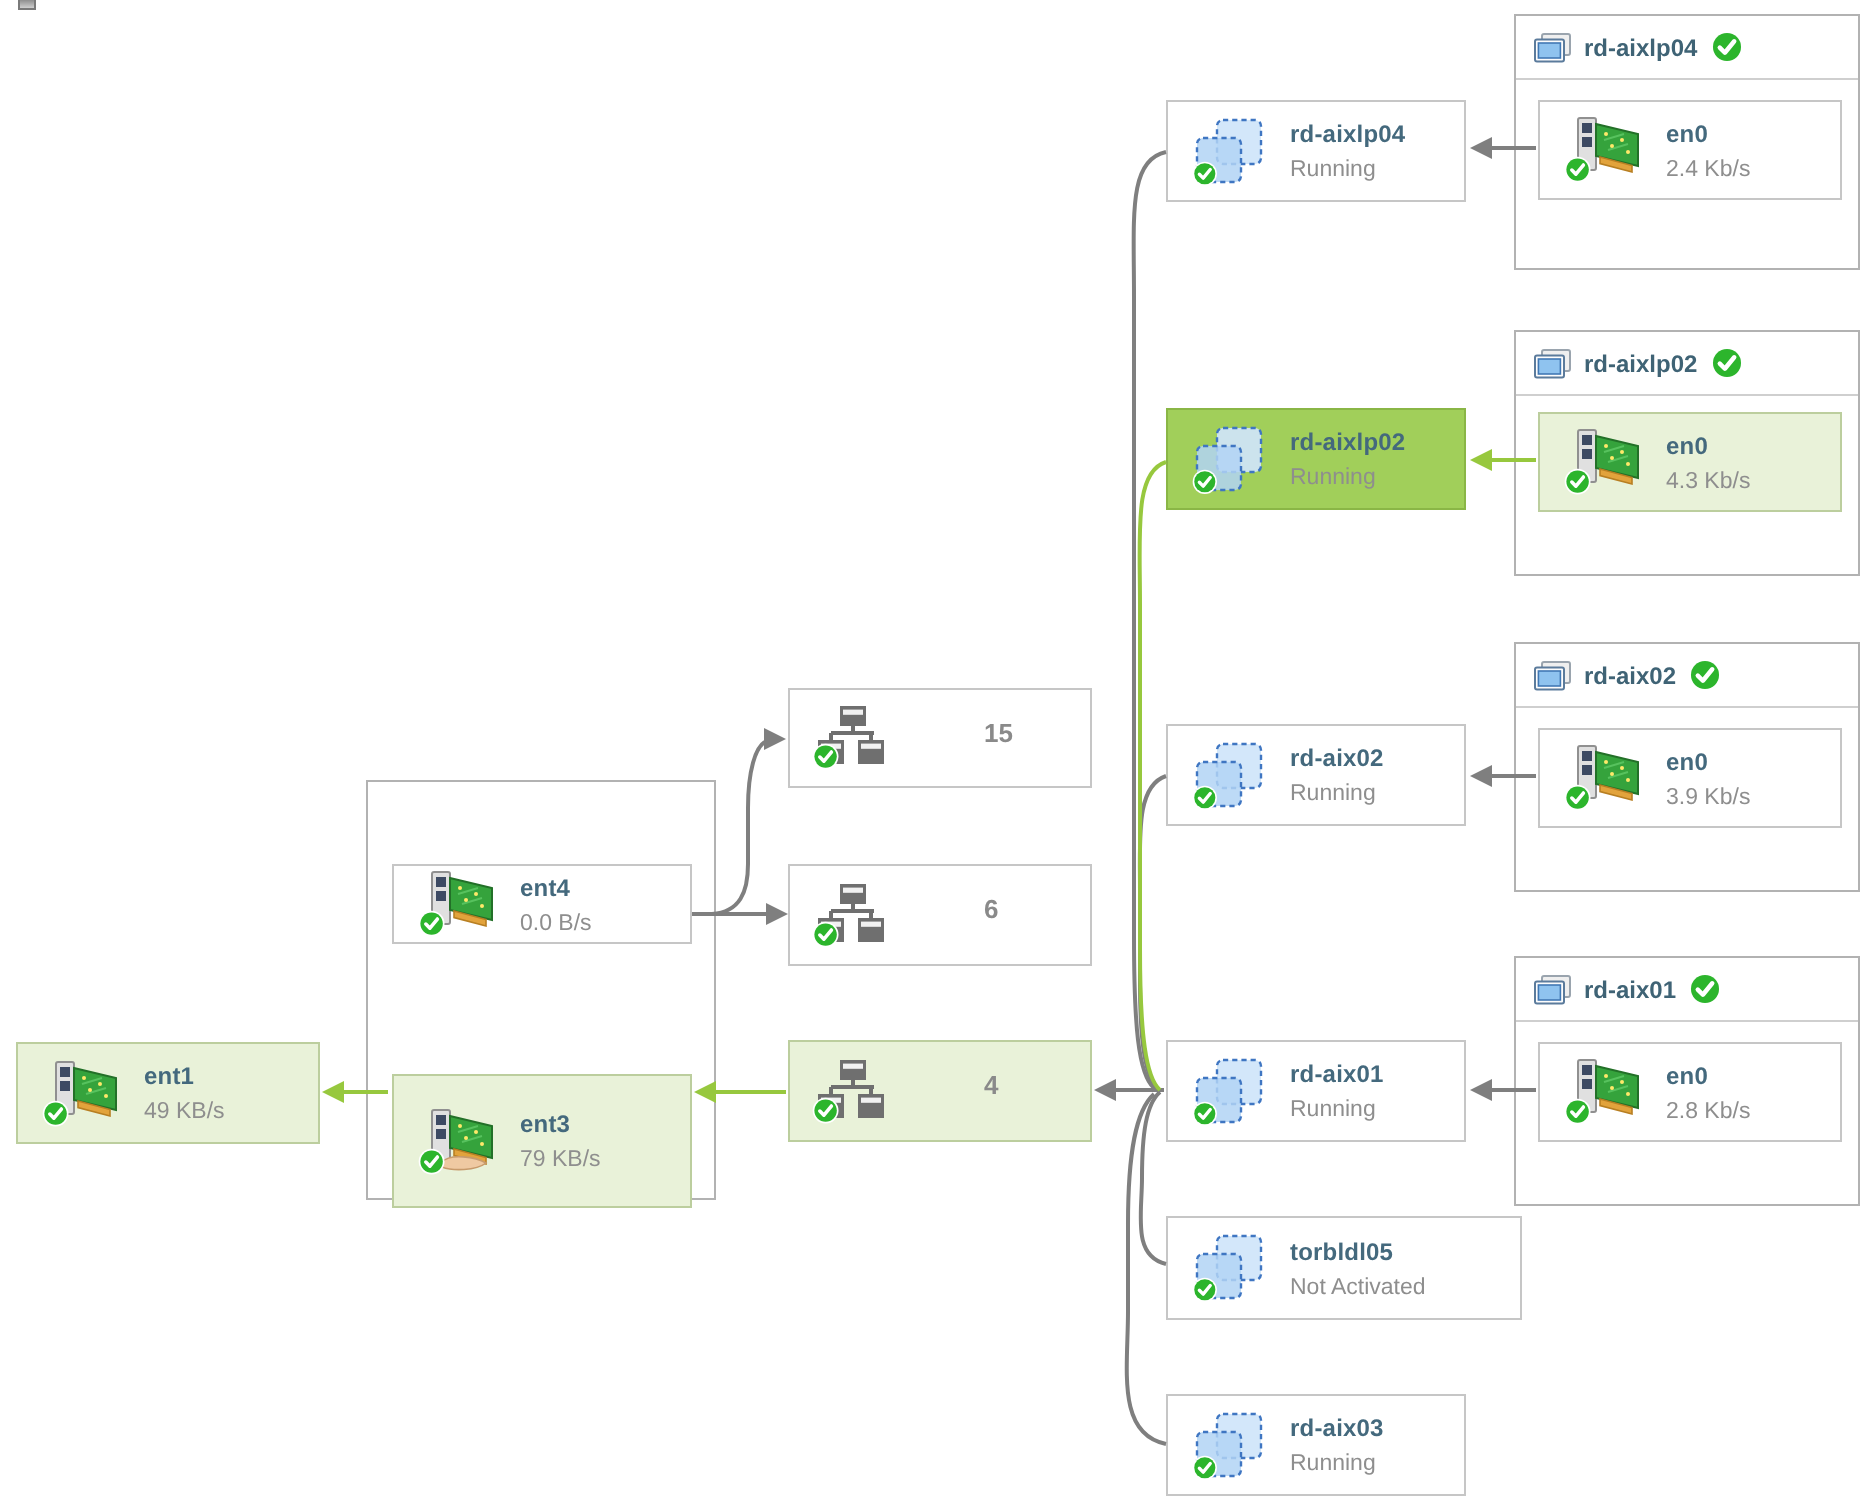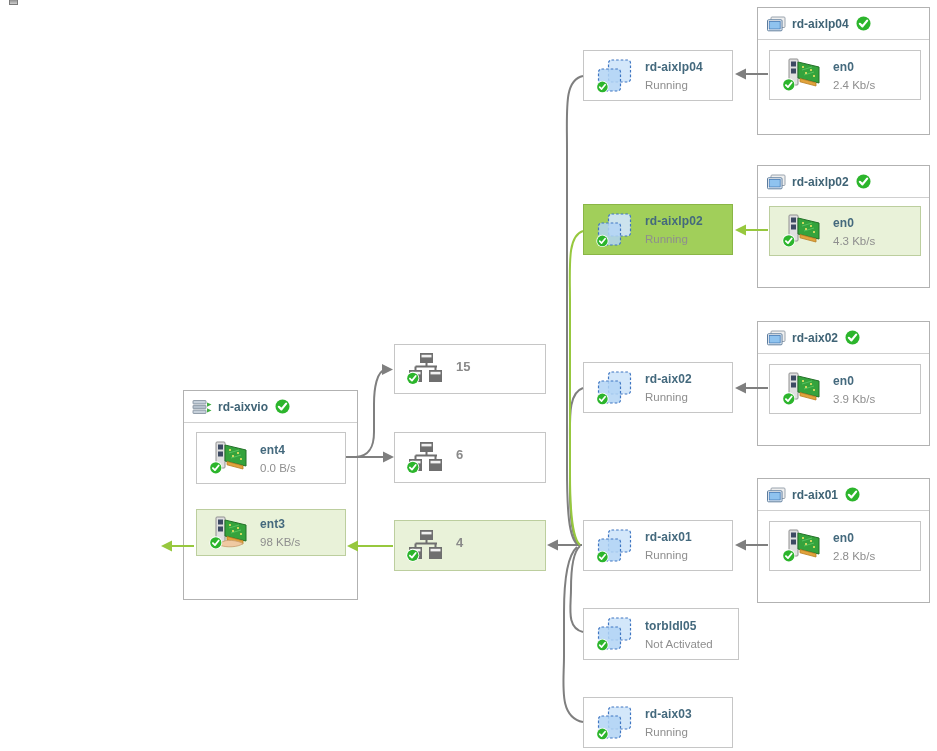--- a/index.html
+++ b/index.html
@@ -8,21 +8,21 @@
   .edges{position:absolute;left:0;top:0;z-index:5;pointer-events:none;}
   .artifact{position:absolute;left:9px;top:0;width:9px;height:5px;z-index:1;
     background:linear-gradient(#8f8f8f,#cfcfcf);border:1px solid #7a7a7a;border-top:none;box-sizing:border-box;}
   .box{position:absolute;box-sizing:border-box;background:#fff;border:1px solid #c6c6c6;
     display:flex;align-items:center;padding-left:11px;gap:12px;z-index:2;}
   .box.hl{background:#e9f2d9;border-color:#bcce9e;}
   .box.sel{background:#a1cf5a;border-color:#8ab646;}
   .txt{display:flex;flex-direction:column;gap:5px;}
   .lbl{font-weight:bold;font-size:12px;color:#44697d;letter-spacing:.1px;}
   .sub{font-size:11.5px;color:#8e8e8e;}
-  .num{font-weight:bold;font-size:13px;color:#8a8a8a;transform:translateY(-3px);}
+  .num{font-weight:bold;font-size:13px;color:#8a8a8a;transform:translateY(-3px);margin-left:36px;}
   .container{position:absolute;box-sizing:border-box;background:#fff;border:1px solid #b2b2b2;z-index:2;}
   .chead{height:32px;display:flex;align-items:center;gap:6px;padding-left:8px;
     border-bottom:1px solid #cfcfcf;box-sizing:border-box;}
   .ctitle{font-weight:bold;font-size:12px;color:#3f6375;}
   .ic{display:block;flex:none;}
   .hic{display:block;flex:none;}
 </style>
 </head>
 <body>
 
@@ -116,47 +116,47 @@
       <polygon fill="#7f7f7f" points="393,369.5 382,364 382,375"></polygon>
       <polygon fill="#7f7f7f" points="735,74 746,68.5 746,79.5"></polygon>
       <polygon fill="#7f7f7f" points="735,388 746,382.5 746,393.5"></polygon>
       <polygon fill="#7f7f7f" points="735,545 746,539.5 746,550.5"></polygon>
       <polygon fill="#97c83e" points="347,546 358,540.5 358,551.5"></polygon>
       <polygon fill="#97c83e" points="161,546 172,540.5 172,551.5"></polygon>
       <polygon fill="#97c83e" points="735,230 746,224.5 746,235.5"></polygon>
     </g>
   </svg>
 
+  <div class="box hl" style="left:8px;top:521px;width:152px;height:51px">
+    <svg class="ic" width="40" height="34" viewBox="0 0 40 34">
+        <use href="#i-nic"></use>
+      </svg>
+    <span class="txt">
+      <span class="lbl">ent1</span>
+      <span class="sub">49 KB/s</span>
+    </span>
+  </div>
 
   <div class="container" style="left:183px;top:390px;width:175px;height:210px">
-    <div class="chead">
-      <svg class="hic" width="20" height="16" viewBox="0 0 20 16">
-          <use href="#i-vios"></use>
-        </svg>
-      <span class="ctitle">rd-aixvio</span>
-      <svg class="hic" width="17" height="17" viewBox="0 0 16 16">
-          <use href="#i-check"></use>
-        </svg>
-    </div>
-    <div class="box" style="left:12px;top:41px;width:150px;height:52px">
+    <div class="box" style="left:12px;top:41px;width:150px;height:40px">
       <svg class="ic" width="40" height="34" viewBox="0 0 40 34">
           <use href="#i-nic"></use>
         </svg>
       <span class="txt">
         <span class="lbl">ent4</span>
         <span class="sub">0.0 B/s</span>
       </span>
     </div>
-    <div class="box hl" style="left:12px;top:118px;width:150px;height:47px">
+    <div class="box hl" style="left:12px;top:146px;width:150px;height:67px">
       <svg class="ic" width="40" height="34" viewBox="0 0 40 34">
           <use href="#i-sea"></use>
         </svg>
       <span class="txt">
         <span class="lbl">ent3</span>
-        <span class="sub">98 KB/s</span>
+        <span class="sub">79 KB/s</span>
       </span>
     </div>
   </div>
 
   <div class="box" style="left:394px;top:344px;width:152px;height:50px">
     <svg class="ic" width="38" height="34" viewBox="0 0 38 32">
         <use href="#i-vlan"></use>
       </svg>
     <span class="num">15</span>
   </div>
@@ -202,21 +202,21 @@
   </div>
   <div class="box" style="left:583px;top:520px;width:150px;height:51px">
     <svg class="ic" width="38" height="36" viewBox="0 0 38 34">
         <use href="#i-lpar"></use>
       </svg>
     <span class="txt">
       <span class="lbl">rd-aix01</span>
       <span class="sub">Running</span>
     </span>
   </div>
-  <div class="box" style="left:583px;top:608px;width:156px;height:52px">
+  <div class="box" style="left:583px;top:608px;width:178px;height:52px">
     <svg class="ic" width="38" height="36" viewBox="0 0 38 34">
         <use href="#i-lpar"></use>
       </svg>
     <span class="txt">
       <span class="lbl">torbldl05</span>
       <span class="sub">Not Activated</span>
     </span>
   </div>
   <div class="box" style="left:583px;top:697px;width:150px;height:51px">
     <svg class="ic" width="38" height="36" viewBox="0 0 38 34">

